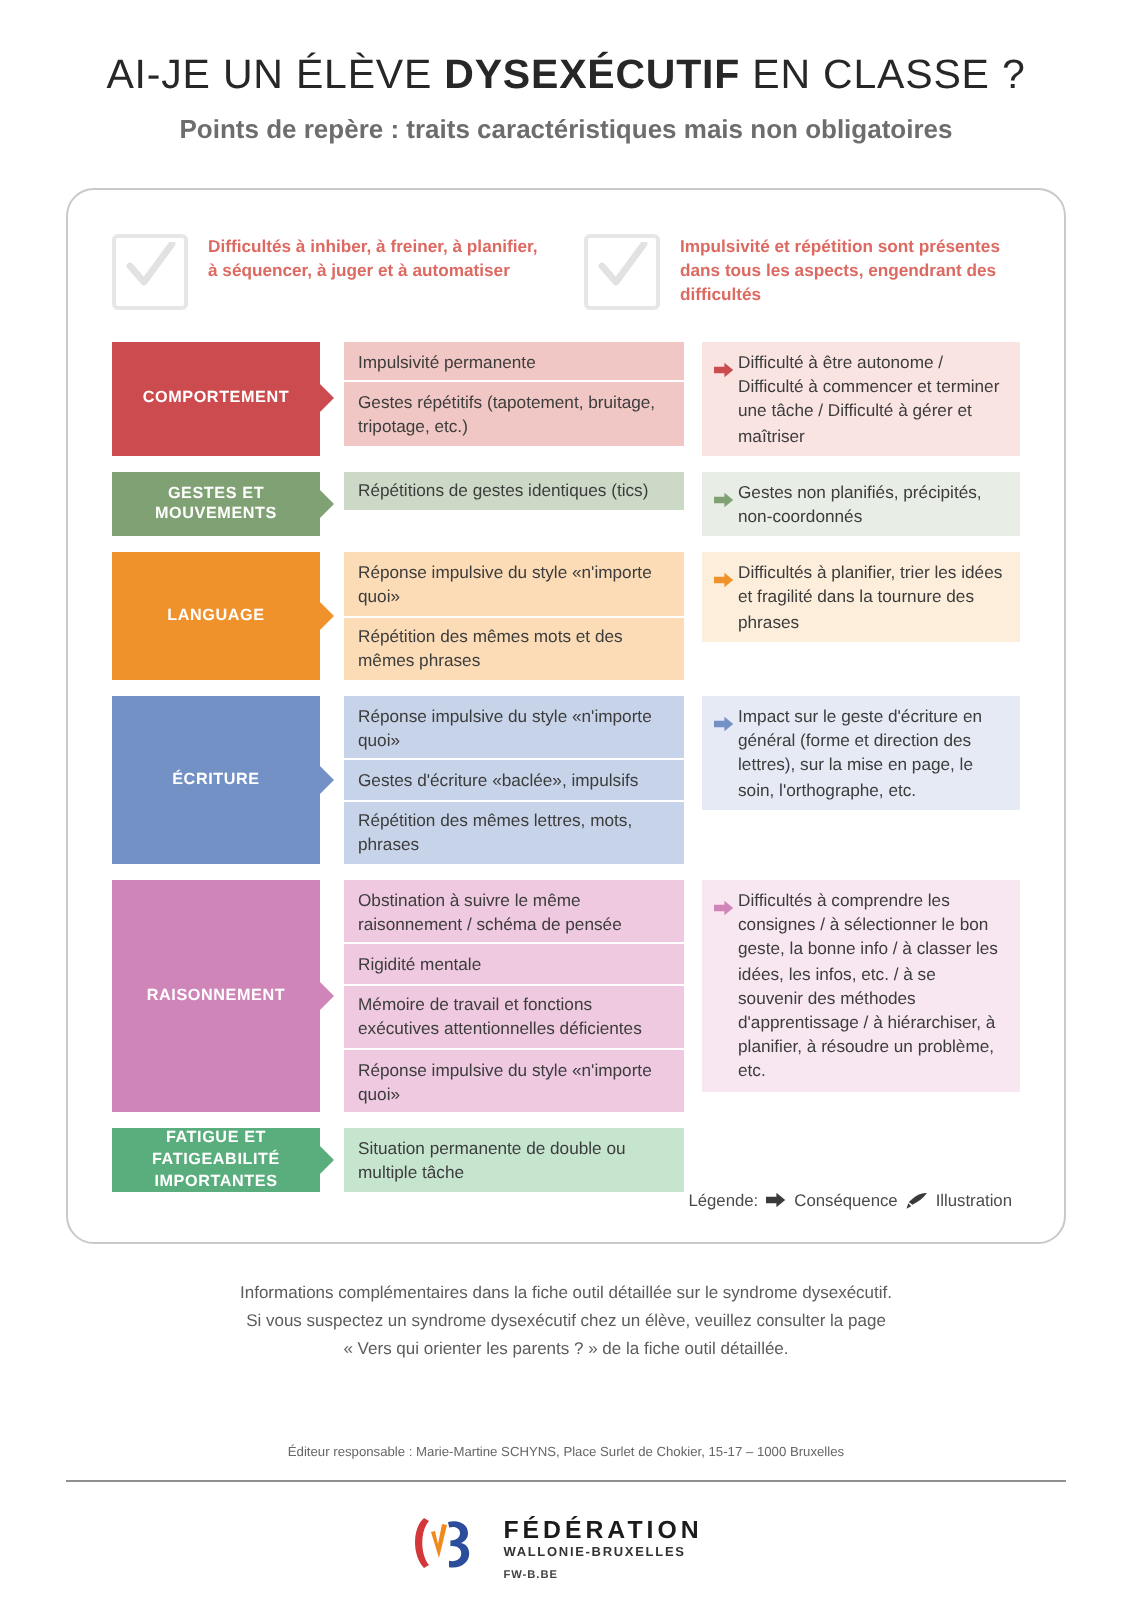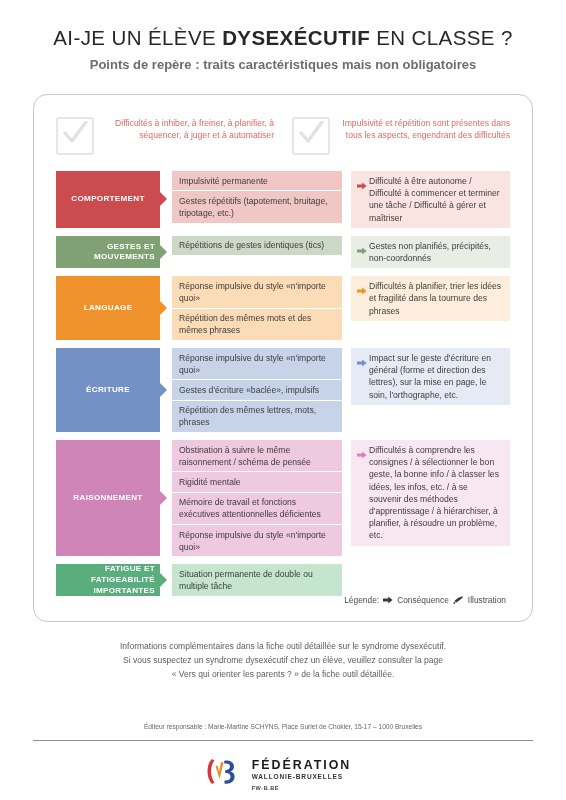--- a/index.html
+++ b/index.html
@@ -33,34 +33,33 @@
   
   .checkrow{display:flex;padding:22px 22px 0 22px;gap:18px;}
   .checkitem{display:flex;gap:10px;flex:1;}
   .checkbox{
     width:34px;height:34px;flex:0 0 34px;
     border:2px solid #e6e6e6;border-radius:3px;
     position:relative;
   }
   .checkbox svg{position:absolute;left:3px;top:2px;}
   .checktext{
-    font-size:8.6px;line-height:1.38;color:#dd6a62;font-weight:400;
+    font-size:8.6px;line-height:1.38;color:#dd6a62;font-weight:700;
     padding-top:1px;
-    text-align:right;
   }
 
   
   .rows{padding:16px 22px 0 22px;}
   .row{display:flex;align-items:stretch;margin-bottom:8px;}
 
   .tab{
     width:104px;flex:0 0 104px;position:relative;
     display:flex;align-items:center;justify-content:center;
     color:#fff;font-weight:700;font-size:8.1px;letter-spacing:.3px;
-    text-align:right;line-height:1.3;padding:0 5px;box-sizing:border-box;
+    text-align:center;line-height:1.3;padding:0 5px;box-sizing:border-box;
   }
   .tab .nub{
     position:absolute;right:-7px;top:50%;transform:translateY(-50%);
     width:0;height:0;border-top:7px solid transparent;
     border-bottom:7px solid transparent;border-left:7px solid currentColor;
   }
 
   .mid{
     width:170px;flex:0 0 170px;margin-left:12px;
     display:flex;flex-direction:column;align-self:flex-start;

